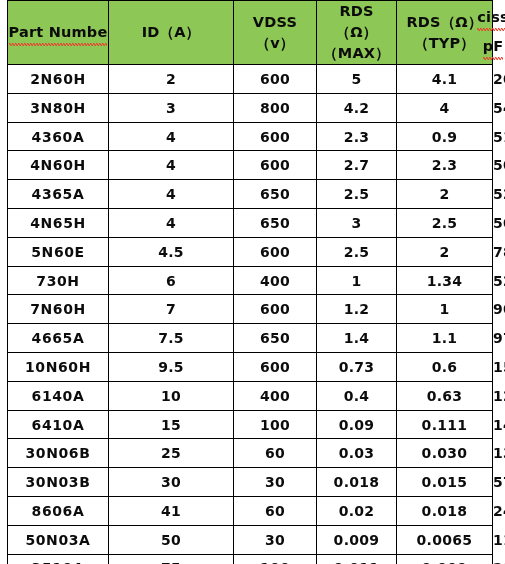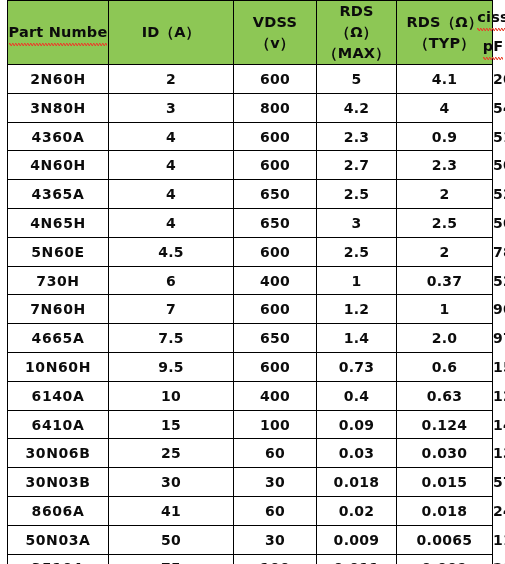--- a/index.html
+++ b/index.html
@@ -177,37 +177,37 @@
         <td>600</td>
         <td>2.5</td>
         <td>2</td>
         <td>780</td>
       </tr>
       <tr>
         <td class="part-cell">730H</td>
         <td>6</td>
         <td>400</td>
         <td>1</td>
-        <td>0.37</td>
+        <td>1.34</td>
         <td>520</td>
       </tr>
       <tr>
         <td class="part-cell">7N60H</td>
         <td>7</td>
         <td>600</td>
         <td>1.2</td>
         <td>1</td>
         <td>900</td>
       </tr>
       <tr>
         <td class="part-cell">4665A</td>
         <td>7.5</td>
         <td>650</td>
         <td>1.4</td>
-        <td>2.0</td>
+        <td>1.1</td>
         <td>970</td>
       </tr>
       <tr>
         <td class="part-cell">10N60H</td>
         <td>9.5</td>
         <td>600</td>
         <td>0.73</td>
         <td>0.6</td>
         <td>1570</td>
       </tr>
@@ -217,21 +217,21 @@
         <td>400</td>
         <td>0.4</td>
         <td>0.63</td>
         <td>1254</td>
       </tr>
       <tr>
         <td class="part-cell">6410A</td>
         <td>15</td>
         <td>100</td>
         <td>0.09</td>
-        <td>0.124</td>
+        <td>0.111</td>
         <td>1480</td>
       </tr>
       <tr>
         <td class="part-cell">30N06B</td>
         <td>25</td>
         <td>60</td>
         <td>0.03</td>
         <td>0.030</td>
         <td>1345</td>
       </tr>

